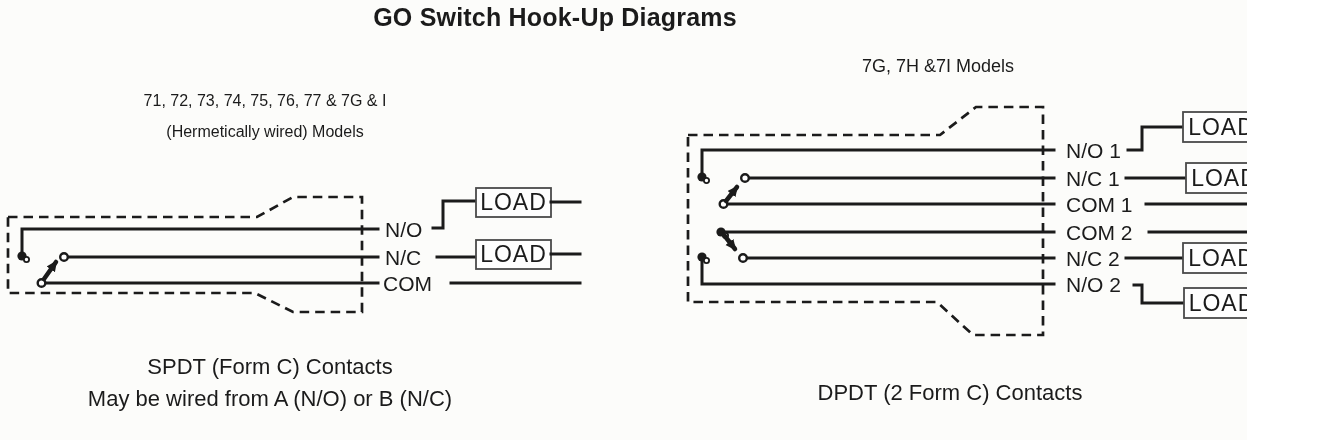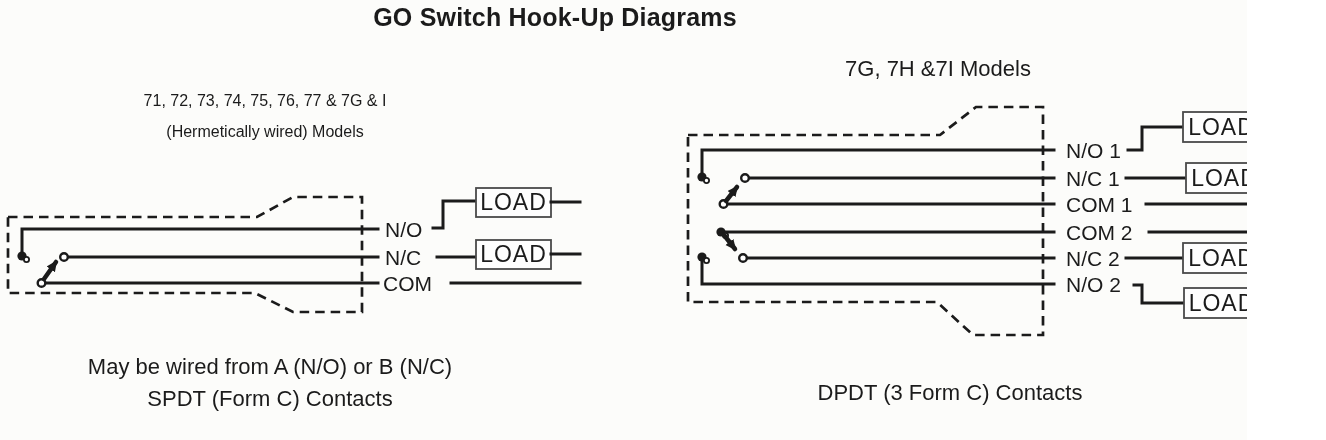--- a/index.html
+++ b/index.html
@@ -24,21 +24,21 @@
     text-align:center;
     font-size:25px;font-weight:bold;
     letter-spacing:.2px;
   }
   .heading-left{
     top:85px;left:30px;width:470px;
     text-align:center;font-size:16px;line-height:31px;
   }
   .heading-right{
     top:56px;left:753px;width:370px;
-    text-align:center;font-size:22px;
+    text-align:center;font-size:18px;
   }
   .caption-left{
     top:351px;left:10px;width:520px;
     text-align:center;font-size:22px;line-height:32px;
   }
   .caption-right{
     top:380px;left:740px;width:420px;
     text-align:center;font-size:22px;
   }
   svg{position:absolute;top:0;left:0;}
@@ -61,25 +61,25 @@
   <div class="abs title">GO Switch Hook-Up Diagrams</div>
 
   <div class="abs heading-left">
     <div>71, 72, 73, 74, 75, 76, 77 &amp; 7G &amp; I</div>
     <div>(Hermetically wired) Models</div>
   </div>
 
   <div class="abs heading-right">7G, 7H &amp;7I Models</div>
 
   <div class="abs caption-left">
+    <div>SPDT (Form C) Contacts</div>
     <div>May be wired from A (N/O) or B (N/C)</div>
-    <div>SPDT (Form C) Contacts</div>
   </div>
 
-  <div class="abs caption-right">DPDT (3 Form C) Contacts</div>
+  <div class="abs caption-right">DPDT (2 Form C) Contacts</div>
 
   <svg width="1326" height="440" viewBox="0 0 1326 440">
     <defs>
       <marker id="arrow" markerUnits="userSpaceOnUse" markerWidth="16" markerHeight="14" refX="9" refY="5" orient="auto">
         <path class="arrowhead" d="M0,0 L11,5 L0,10 Z"></path>
       </marker>
     </defs>
 
     <g>
 

